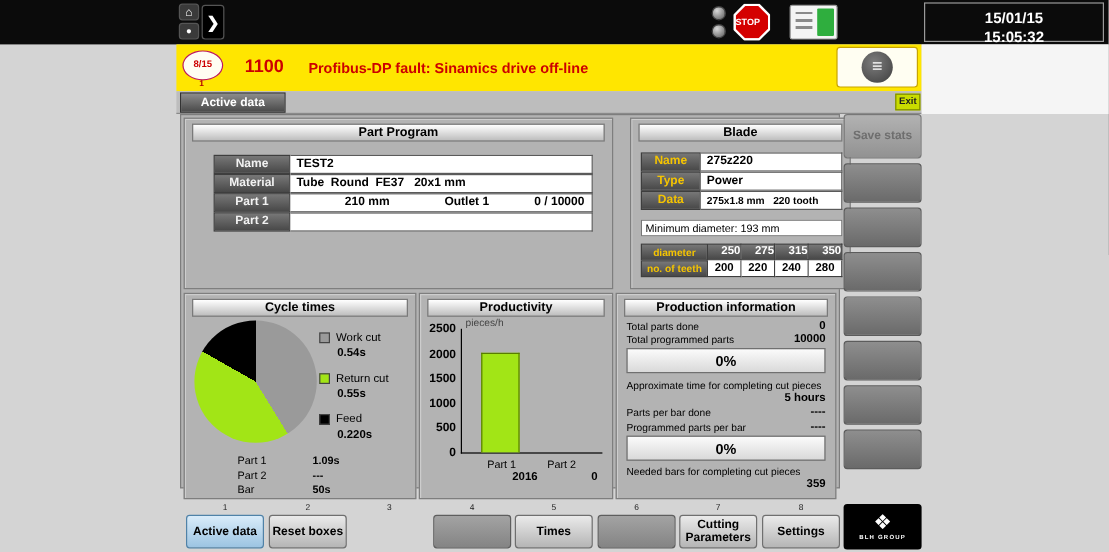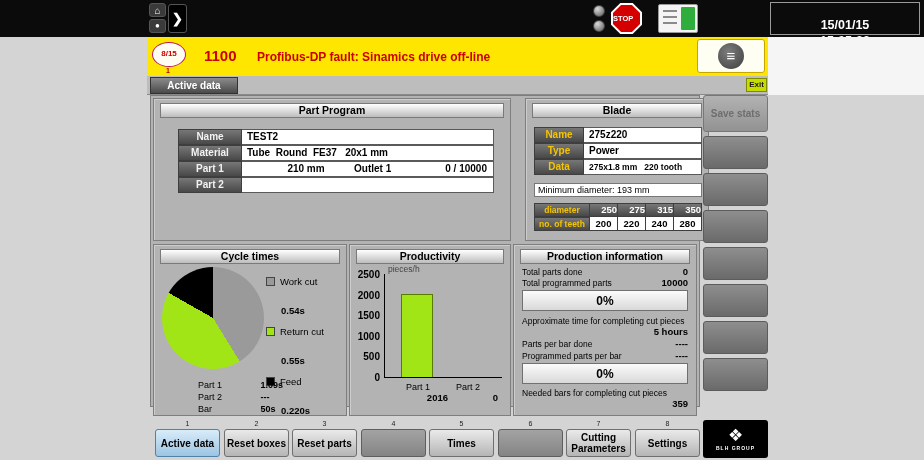--- a/index.html
+++ b/index.html
@@ -20,21 +20,21 @@
         clip-path:polygon(30% 0,70% 0,100% 30%,100% 70%,70% 100%,30% 100%,0 70%,0 30%)}
   .stop-in{position:absolute;inset:2px;background:#d40000;
         clip-path:polygon(30% 0,70% 0,100% 30%,100% 70%,70% 100%,30% 100%,0 70%,0 30%);
         color:#fff;font:bold 7.5px/27px "Liberation Sans",sans-serif;}
   .mstat{position:absolute;left:658px;top:4px;width:40px;height:29px;background:#f4f4f4;
          border:1px solid #9a9a9a;border-radius:2px;display:flex}
   .mstat-lines{flex:1;margin:5px 2px 5px 4px;
          background:repeating-linear-gradient(to bottom,#8a8a8a 0 2px,transparent 2px 6px)}
   .mstat-green{width:14px;margin:2px;background:#2fae3e;border-radius:1px}
   .dt{position:absolute;left:770px;top:2px;width:150px;height:33px;border:1px solid #9a9a9a;
-      color:#fff;font:bold 12.5px/16px "Liberation Sans",sans-serif;text-align:center;padding-top:14px}
+      color:#fff;font:bold 12.5px/16px "Liberation Sans",sans-serif;text-align:center;padding-top:4px}
 
   
   .alarm{position:absolute;left:147px;top:37px;width:621px;height:39px;background:#ffe600}
   .abadge{position:absolute;left:5px;top:5px;width:34px;height:25px;border:1px solid #be185d;
           border-radius:50%;background:#fffdf2;color:#cc0000;font:bold 8px/21px "Liberation Sans",sans-serif;
           text-align:center}
   .absub{position:absolute;left:19px;top:30px;color:#b00000;font:bold 7px "Liberation Sans",sans-serif}
   .acode{position:absolute;left:57px;top:10px;color:#cc0000;font:bold 15px "Liberation Sans",sans-serif}
   .amsg{position:absolute;left:110px;top:13px;color:#cc0000;font:bold 12px "Liberation Sans",sans-serif}
   .menubox{position:absolute;left:550px;top:2px;width:68px;height:34px;background:#fffef2;
@@ -67,21 +67,21 @@
   .tlabel{background:linear-gradient(#777,#484848);color:#f2f2f2;border:1px solid #3e3e3e;
           text-align:center;font:bold 10px/14px "Liberation Sans",sans-serif}
   .ylab{color:#f5c400}
   .tvalue{background:#fff;border:1px solid #5a5a5a;border-left:none;
           font:bold 10px/14px "Liberation Sans",sans-serif;padding-left:5px;overflow:hidden}
   .pp-table{position:absolute;left:24px;top:30px;width:316px}
   .pp-table .tlabel{width:64px;height:16px}
   .pp-table .tvalue{width:252px;height:16px}
   .p1flex{display:flex;padding-left:16px}
   .p1flex span:nth-child(1){width:96px;text-align:center}
-  .p1flex span:nth-child(2){width:70px;text-align:left}
+  .p1flex span:nth-child(2){width:70px;text-align:center}
   .p1flex span:nth-child(3){flex:1;text-align:right;padding-right:6px}
 
   .bl-table{position:absolute;left:8px;top:28px;width:168px}
   .bl-table .tlabel{width:50px;height:16px}
   .bl-table .tvalue{width:118px;height:16px}
   .mindia{position:absolute;left:8px;top:84px;width:168px;height:14px;background:#fff;
           border:1px solid #777;font:9px/12px "Liberation Sans",sans-serif;padding-left:3px}
   .dt-table{position:absolute;left:8px;top:104px;width:168px}
   .dt-table .trow{height:14px}
   .dlab{width:56px;background:linear-gradient(#777,#484848);color:#f5c400;border:1px solid #3e3e3e;
@@ -91,21 +91,21 @@
   .wnum{width:28px;background:#fff;color:#000;border:1px solid #3e3e3e;border-left:none;border-top:none;
         text-align:center;font:bold 9.5px/13px "Liberation Sans",sans-serif}
 
   
   .pie{position:absolute;left:8px;top:22px;width:102px;height:102px;border-radius:50%}
   .legend{position:absolute;left:112px;top:31px}
   .leg{margin-bottom:10px}
   .legrow{display:flex;align-items:center}
   .sw{width:9px;height:9px;border:1px solid #444;margin-right:5px;display:inline-block}
   .leglab{font:9.5px "Liberation Sans",sans-serif}
-  .legval{font:bold 9.5px "Liberation Sans",sans-serif;margin-left:15px;margin-top:18px}
+  .legval{font:bold 9.5px "Liberation Sans",sans-serif;margin-left:15px;margin-top:2px}
   .totals{position:absolute;left:44px;top:129px;width:140px}
   .totrow{height:12px}
   .totlab{display:inline-block;width:58px;font:9px "Liberation Sans",sans-serif}
   .totval{font:bold 9px "Liberation Sans",sans-serif}
 
   
   .unit{position:absolute;left:38px;top:19px;color:#444;font:8.5px "Liberation Sans",sans-serif}
   .ylabels{position:absolute;left:0;top:24px;width:30px;height:114px;display:flex;
            flex-direction:column;justify-content:space-between;align-items:flex-end}
   .ylabels span{font:bold 10px "Liberation Sans",sans-serif}
@@ -337,21 +337,20 @@
   <div class="fnum" style="left:224px">2</div>
   <div class="fnum" style="left:292px">3</div>
   <div class="fnum" style="left:361px">4</div>
   <div class="fnum" style="left:429px">5</div>
   <div class="fnum" style="left:498px">6</div>
   <div class="fnum" style="left:566px">7</div>
   <div class="fnum" style="left:635px">8</div>
 
   <div class="fkey sel" style="left:155px">Active data</div>
   <div class="fkey" style="left:224px">Reset boxes</div>
-  <div class="fkey" style="left:292px">Reset parts</div>
   <div class="fkey bblank" style="left:361px"></div>
   <div class="fkey" style="left:429px">Times</div>
   <div class="fkey bblank" style="left:498px"></div>
   <div class="fkey" style="left:566px">Cutting Parameters</div>
   <div class="fkey" style="left:635px">Settings</div>
 
   <div class="logo">
     <span class="glyph">❖</span>
     <span class="brand">BLH GROUP</span>
   </div>

